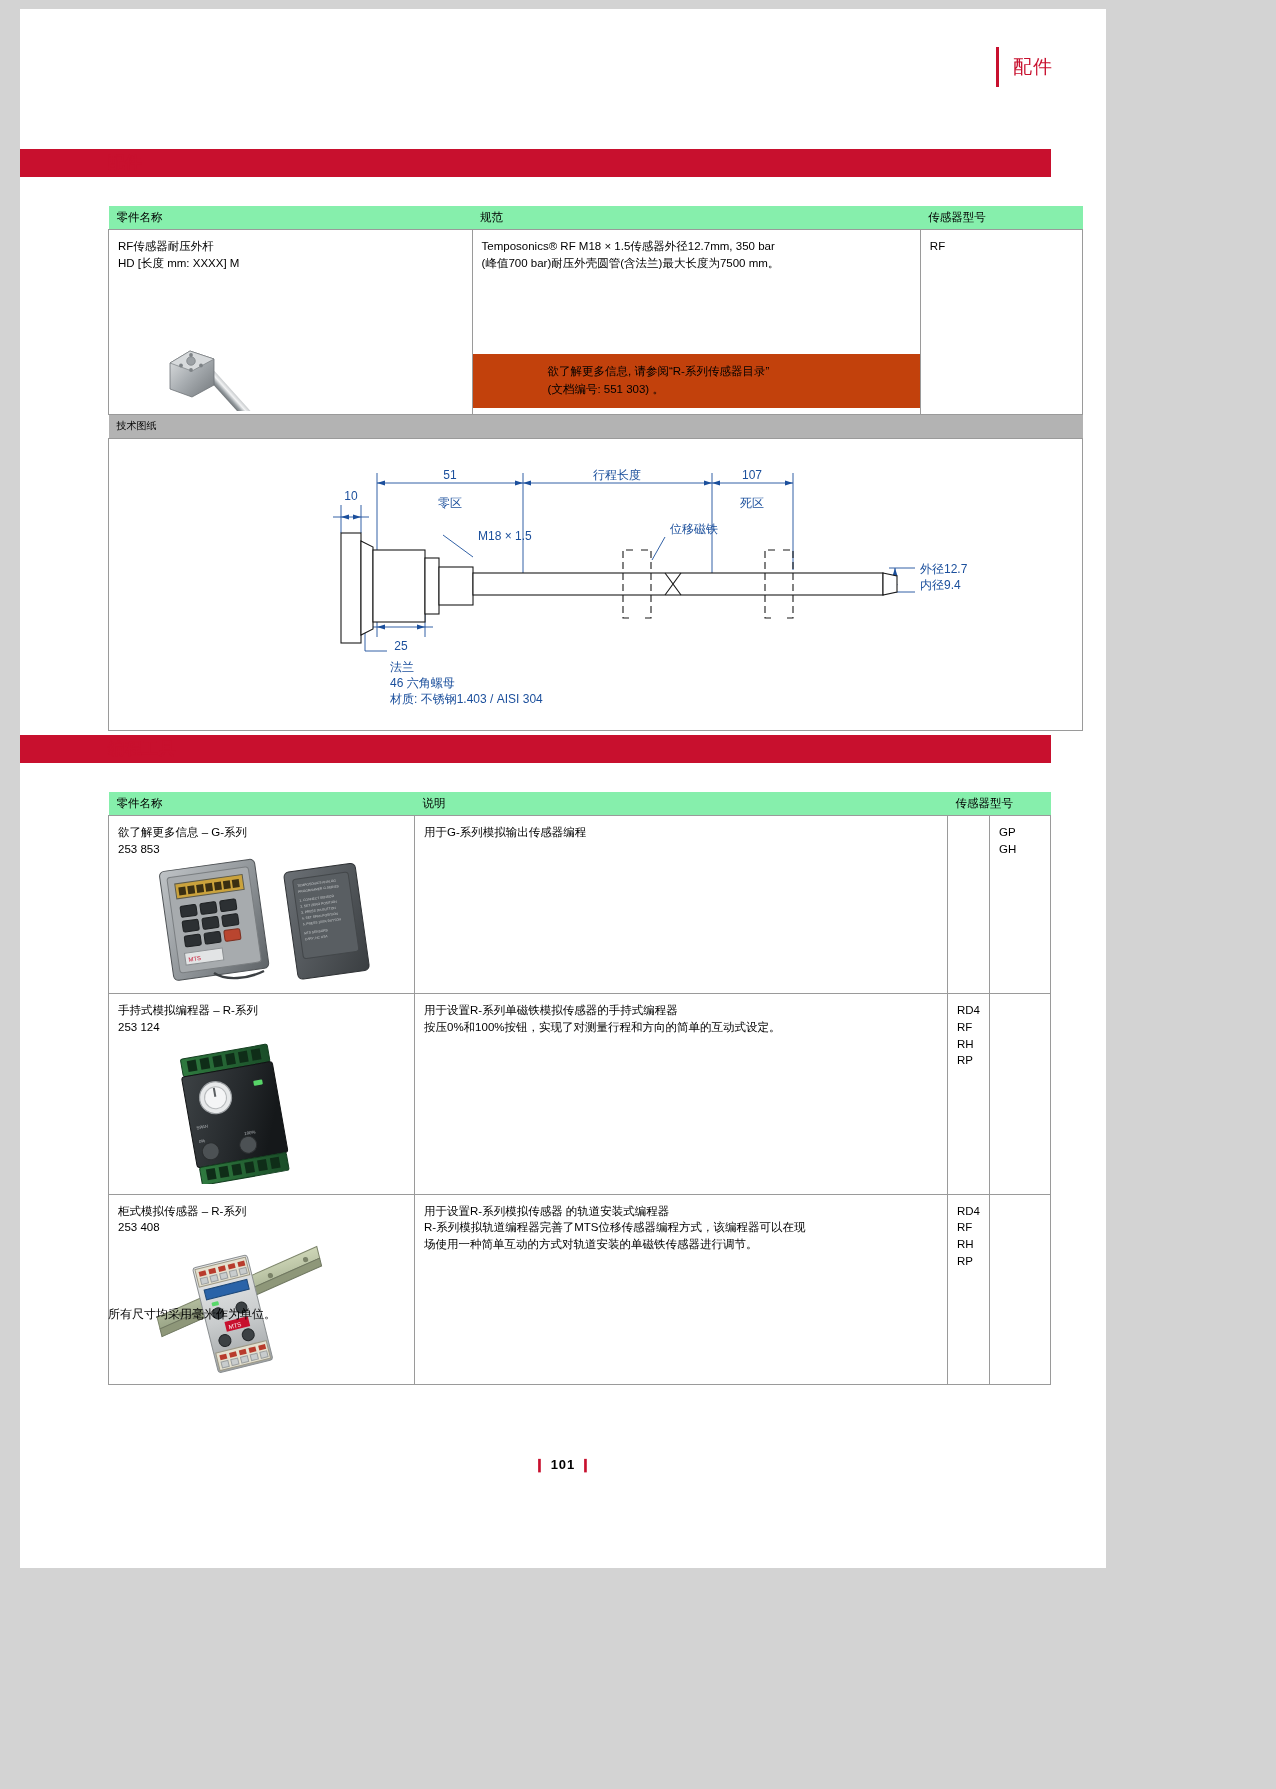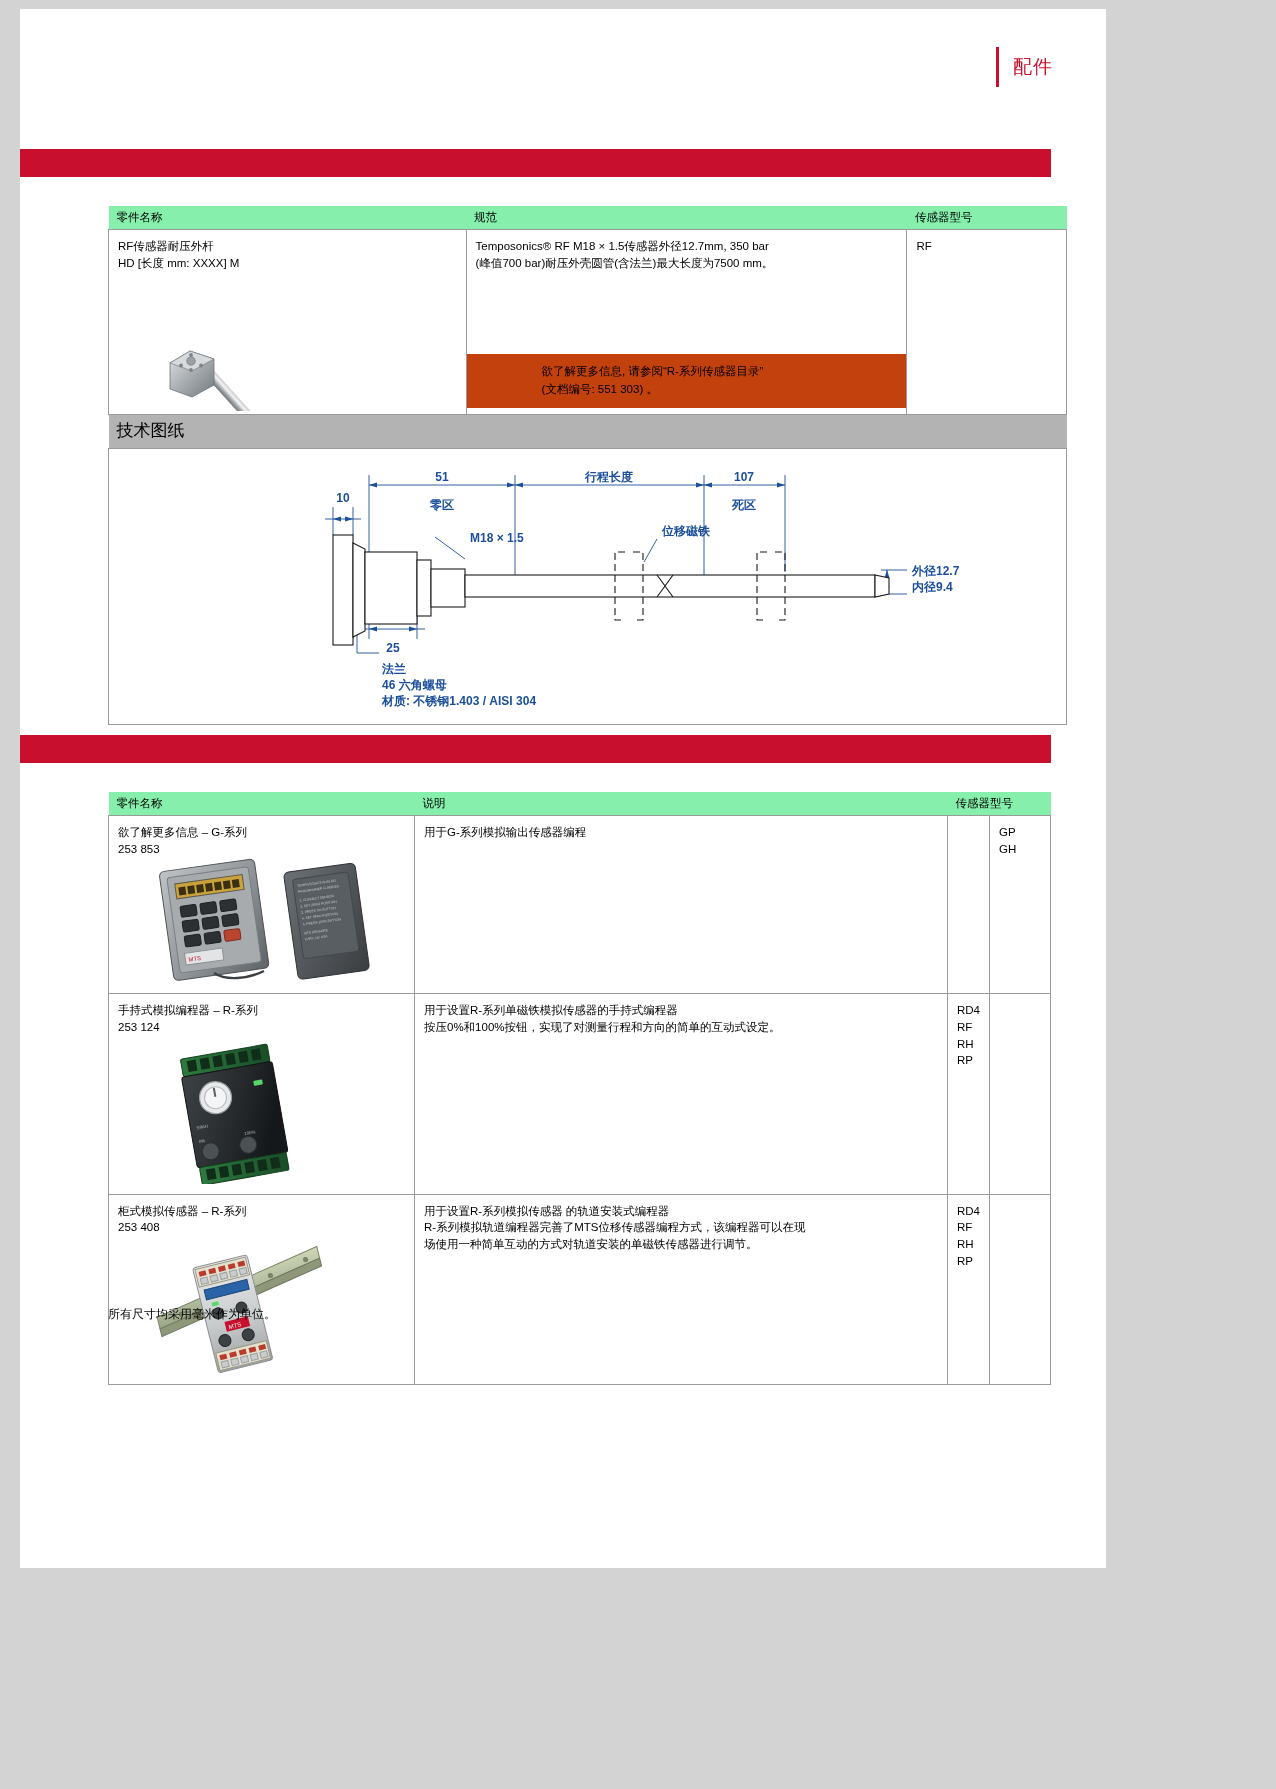--- a/index.html
+++ b/index.html
@@ -73,21 +73,21 @@
     vertical-align: top;
     padding: 8px 9px;
     font-size: 11.5px;
     line-height: 1.45;
   }
   .sub-bar td {
     background: #b3b3b3;
     border: none;
     padding: 4px 8px;
     height: 21px;
-    font-size: 17px;
+    font-size: 10px;
   }
   .nm { font-weight: normal; }
   .note-cell {
     background: #c2410c;
     padding: 9px 9px 9px 75px;
     line-height: 1.55;
   }
   .model-cell { font-size: 11.5px; }
   .tiny-col { width: 34px; }
 
@@ -190,21 +190,21 @@
           <div>欲了解更多信息, 请参阅“R-系列传感器目录”</div>
           <div>(文档编号: 551 303) 。</div>
         </div>
       </td>
       <td class="model-cell">RF</td>
     </tr>
     <tr class="sub-bar">
       <td colspan="3">技术图纸</td>
     </tr>
     <tr>
-      <td colspan="3" style="padding:8px;font-weight:bold;">
+      <td colspan="3" style="padding:16px;">
         <div class="drawing-wrap">
           <svg width="941" height="258" viewBox="0 0 941 258">
             <g stroke="#1b4f9c" fill="none" stroke-width="0.9">
 
               <line x1="252" y1="18" x2="252" y2="95"></line>
               <line x1="398" y1="18" x2="398" y2="135"></line>
               <line x1="587" y1="18" x2="587" y2="135"></line>
               <line x1="668" y1="18" x2="668" y2="115"></line>
               <line x1="252" y1="28" x2="398" y2="28"></line>
               <line x1="398" y1="28" x2="587" y2="28"></line>
@@ -545,14 +545,19 @@
         <div>RH</div>
         <div>RP</div>
       </td>
       <td class="model-cell"></td>
     </tr>
   </tbody>
     </table>
 
   <div class="footnote">所有尺寸均采用毫米作为单位。</div>
 
+  <div class="pagenum">
+    <span class="bar">❙</span>
+    <span>101</span>
+    <span class="bar">❙</span>
+  </div>
 
 </div>
 
 </body></html>

